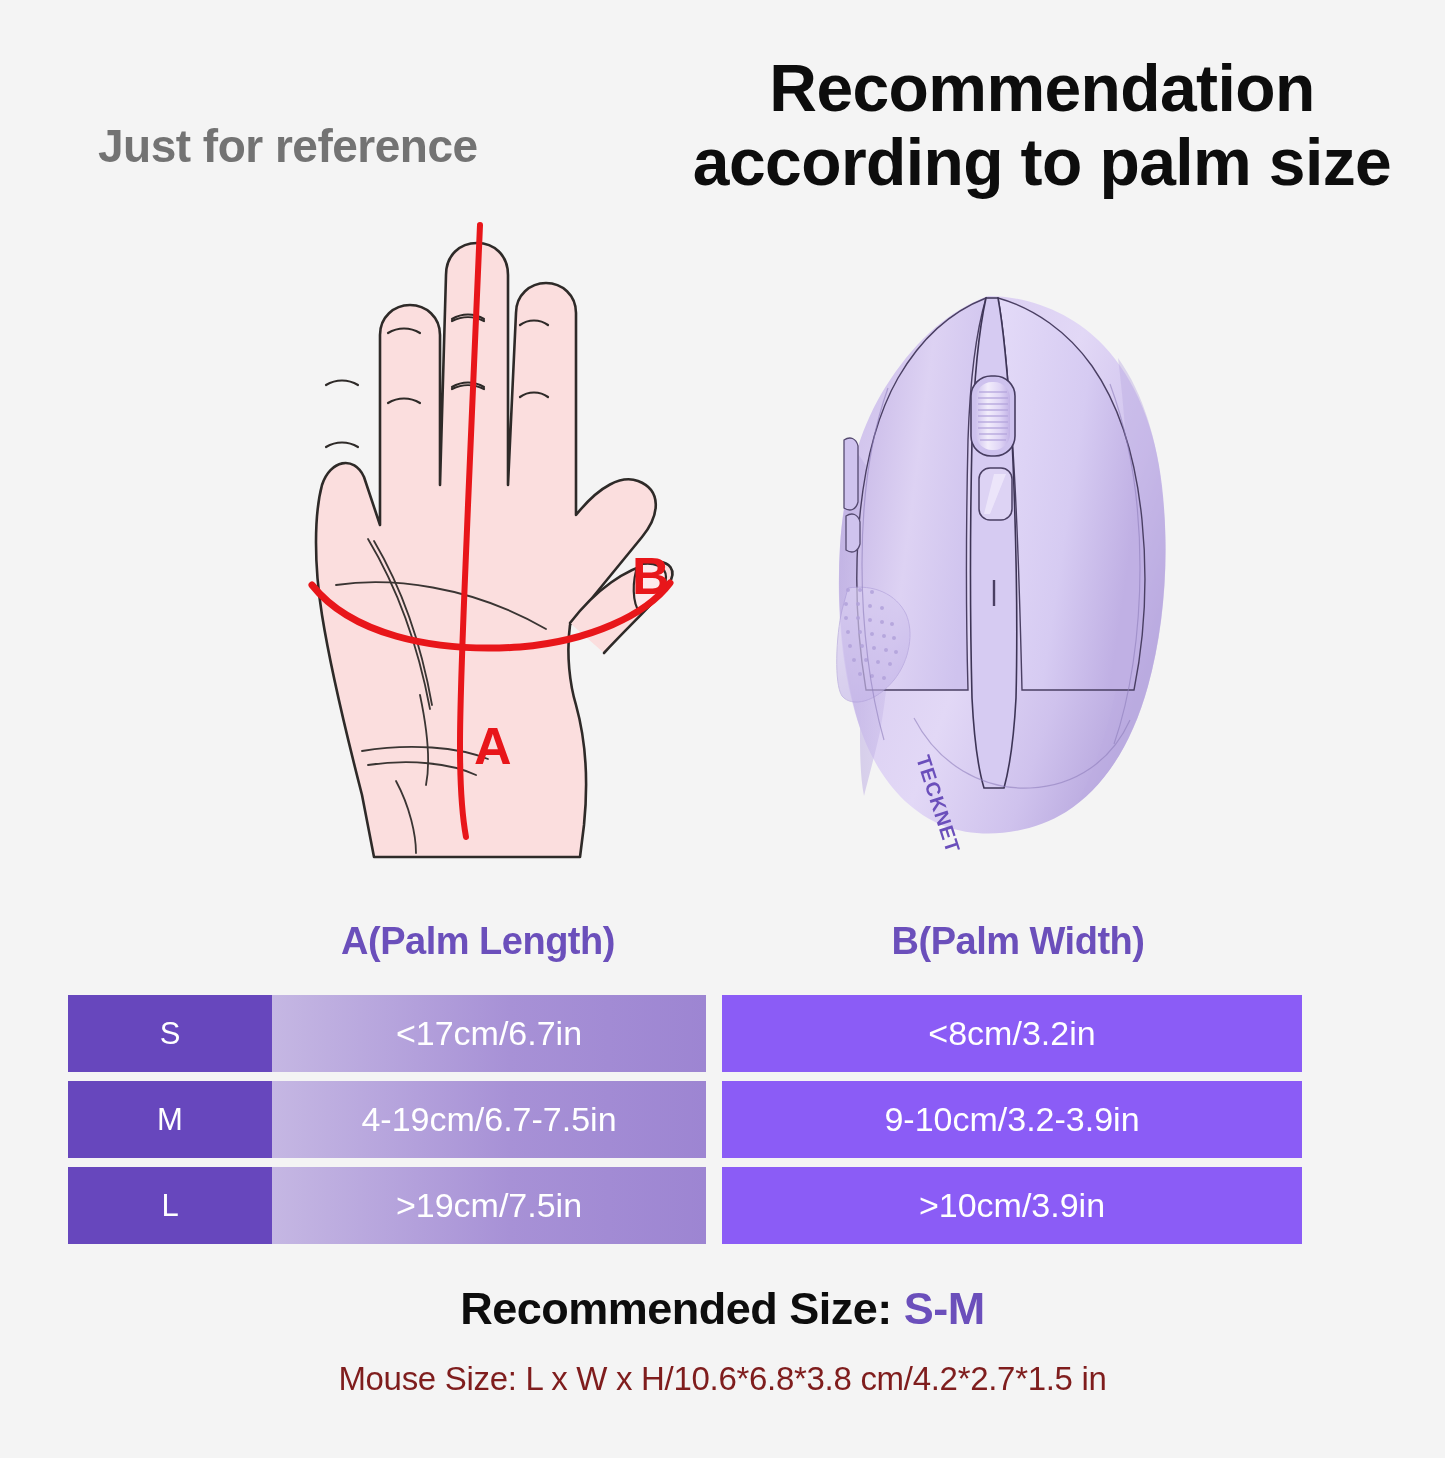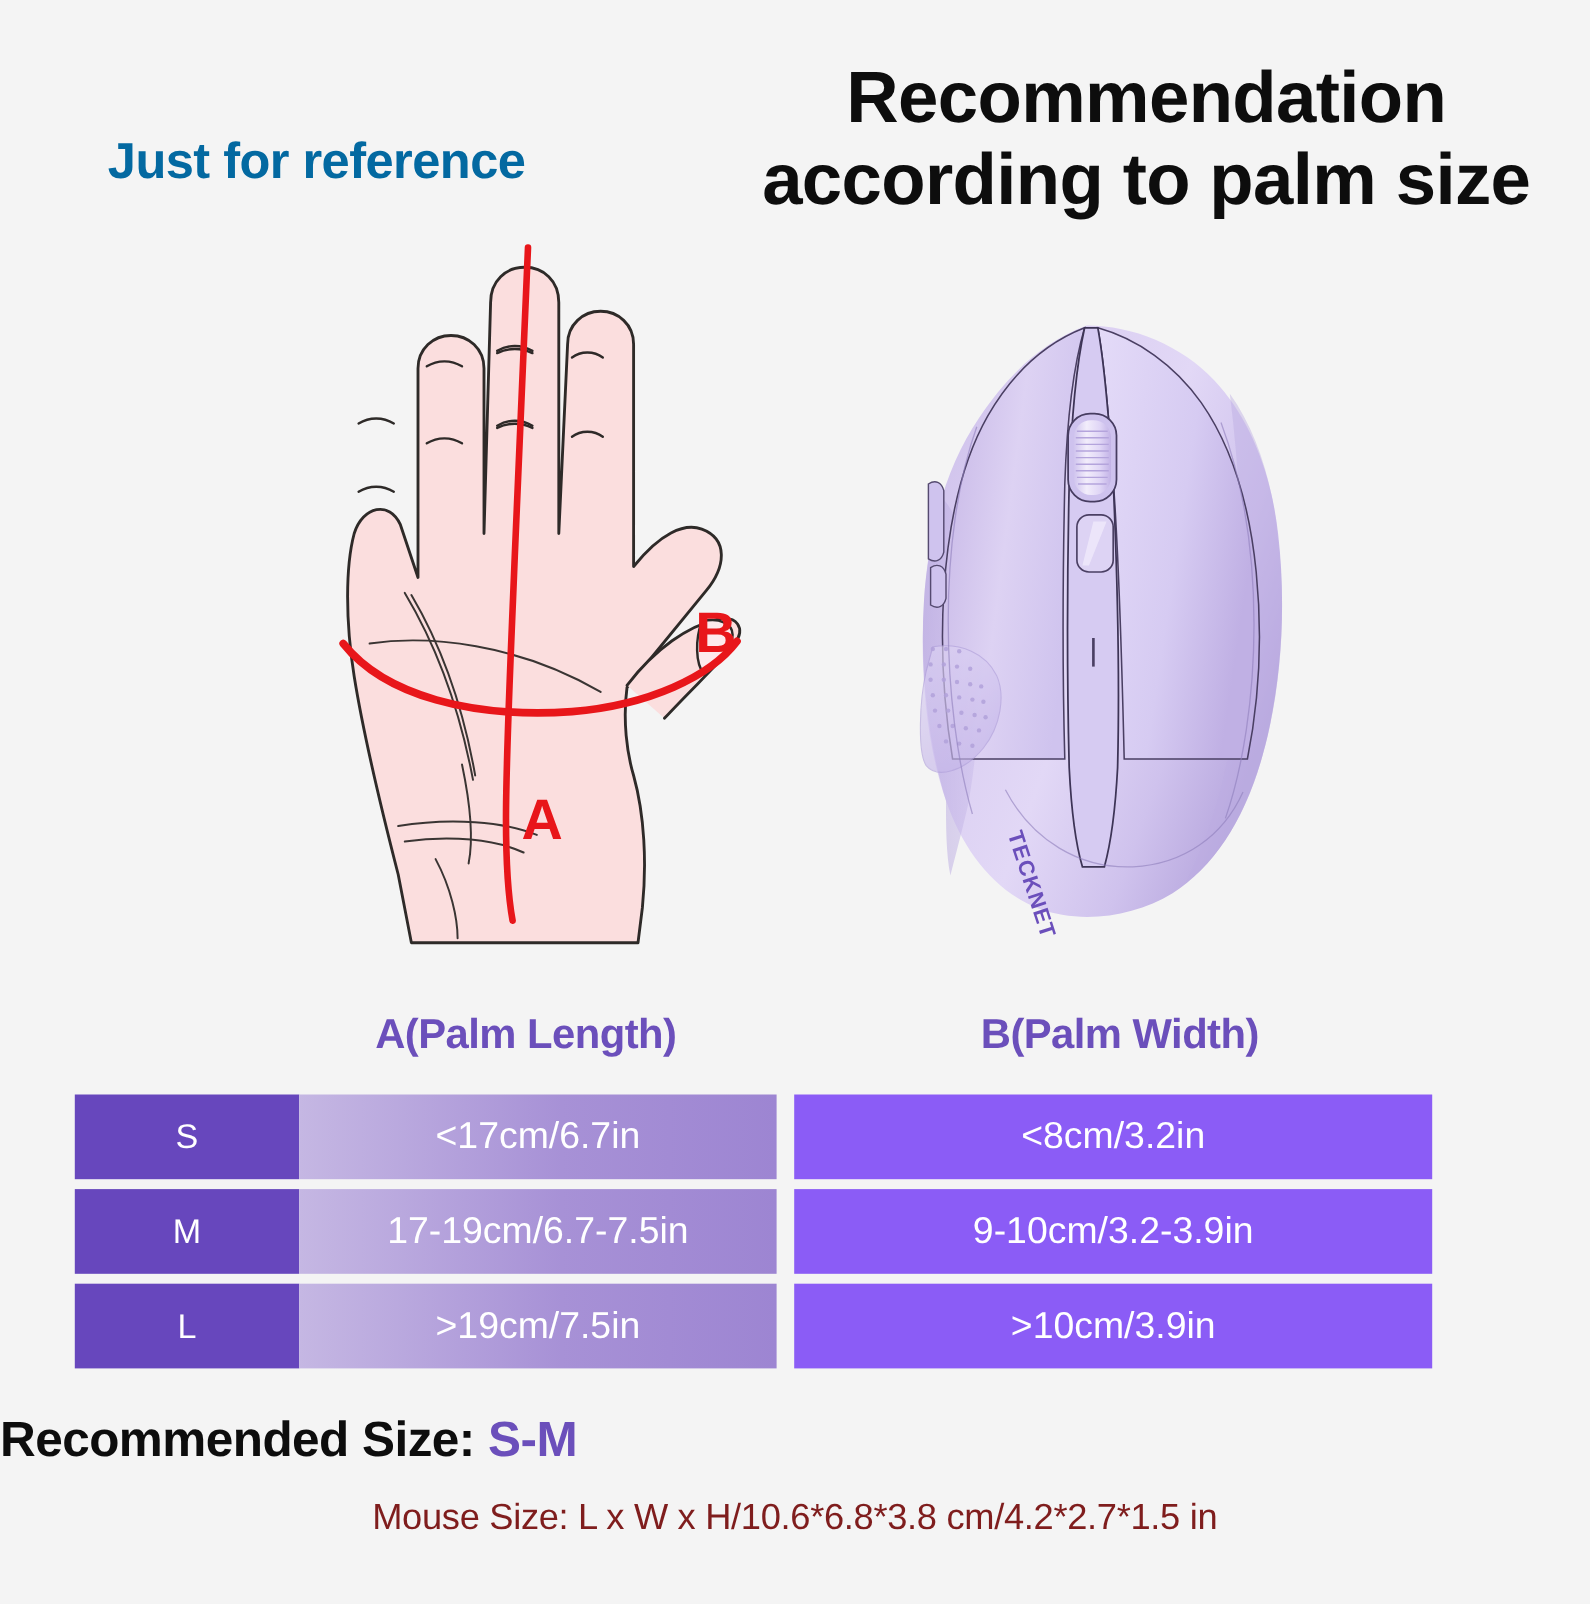--- a/index.html
+++ b/index.html
@@ -17,21 +17,21 @@
     background: #f4f4f4;
   }
 
   
   .ref-heading {
     position: absolute;
     left: 98px;
     top: 119px;
     font-size: 46px;
     font-weight: 700;
-    color: #0369a1;
+    color: #737373;
     letter-spacing: -0.5px;
     white-space: nowrap;
   }
   .main-title {
     position: absolute;
     left: 672px;
     top: 52px;
     width: 740px;
     text-align: center;
     font-size: 66px;
@@ -150,21 +150,21 @@
     font-weight: 400;
     flex: 0 0 auto;
   }
 
   
   .rec-size {
     position: absolute;
     left: 0;
     top: 1283px;
     width: 1445px;
-    text-align: left;
+    text-align: center;
     font-size: 45px;
     font-weight: 700;
     color: #0d0d0d;
     letter-spacing: -0.5px;
   }
   .rec-size .hl { color: #6b4fbb; }
   .mouse-size {
     position: absolute;
     left: 0;
     top: 1360px;
@@ -379,21 +379,21 @@
 
     <div class="trow r0">
       <div class="cell-size">S</div>
       <div class="cell-a">&lt;17cm/6.7in</div>
       <div class="gap-mid"></div>
       <div class="cell-b">&lt;8cm/3.2in</div>
     </div>
 
     <div class="trow r1">
       <div class="cell-size">M</div>
-      <div class="cell-a">17-19cm/6.7-7.5in</div>
+      <div class="cell-a">4-19cm/6.7-7.5in</div>
       <div class="gap-mid"></div>
       <div class="cell-b">9-10cm/3.2-3.9in</div>
     </div>
 
     <div class="trow r2">
       <div class="cell-size">L</div>
       <div class="cell-a">&gt;19cm/7.5in</div>
       <div class="gap-mid"></div>
       <div class="cell-b">&gt;10cm/3.9in</div>
     </div>

